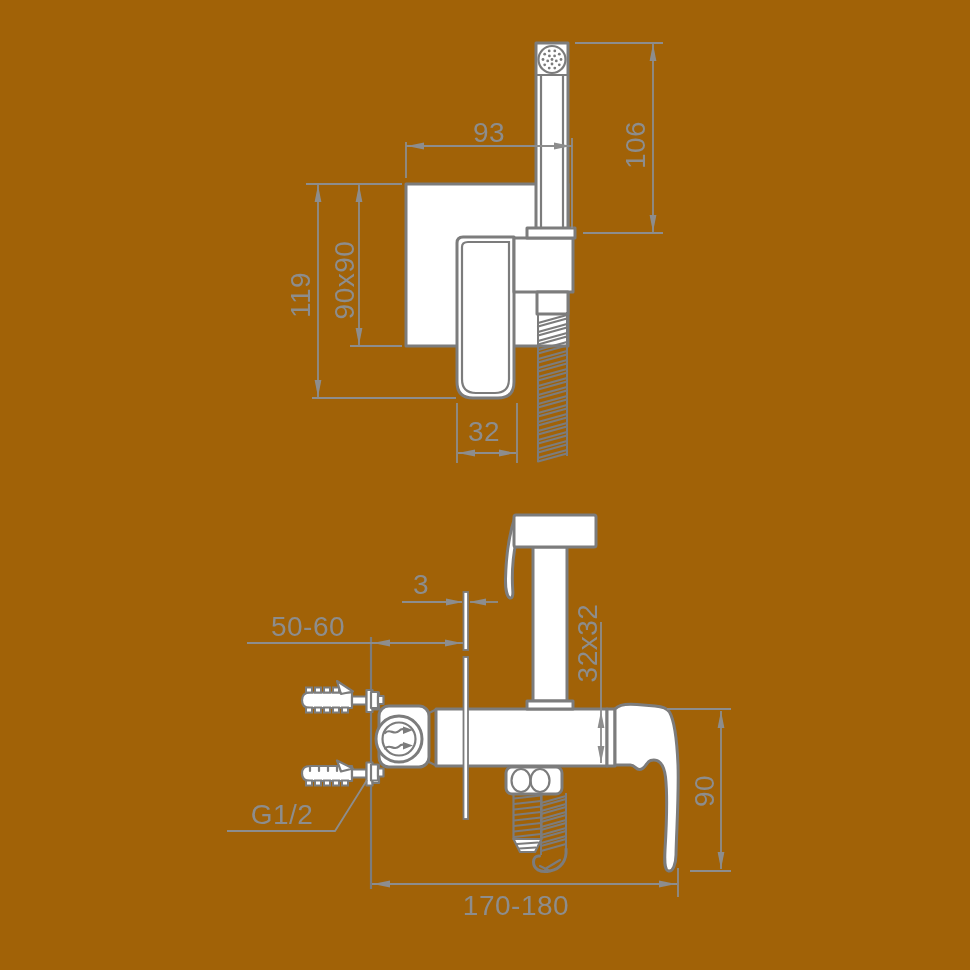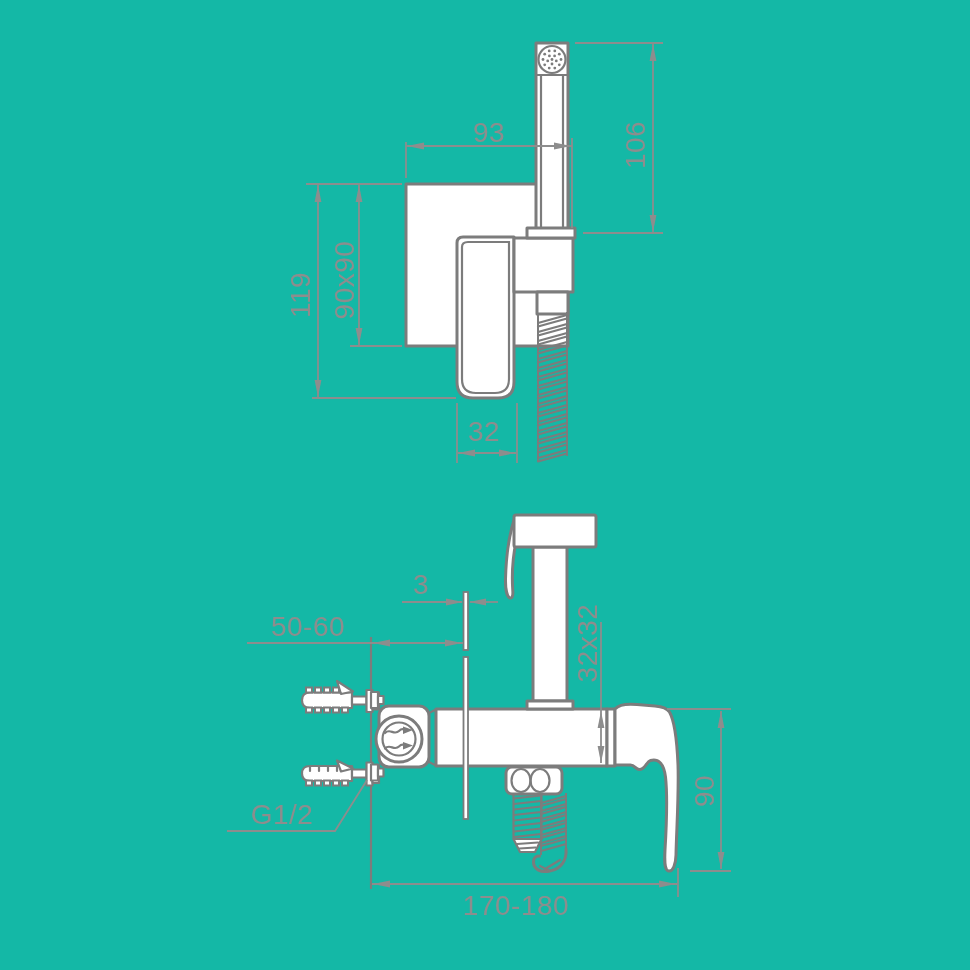--- a/index.html
+++ b/index.html
@@ -1,16 +1,16 @@
 <!DOCTYPE html>
 <html><head>
 <meta charset="utf-8">
 <style>
   html,body{margin:0;padding:0;background:#ffffff;}
-  .canvas{position:relative;width:970px;height:970px;background:#14b8a6;overflow:hidden;}
+  .canvas{position:relative;width:970px;height:970px;background:#a16207;overflow:hidden;}
   svg{position:absolute;left:0;top:0;}
   .o{stroke:#7c7c7c;fill:none;stroke-width:3;stroke-linejoin:round;stroke-linecap:round;}
   .ow{stroke:#7c7c7c;fill:#ffffff;stroke-width:3;stroke-linejoin:round;}
   .i{stroke:#7c7c7c;fill:none;stroke-width:2.2;stroke-linecap:round;}
   .t{stroke:#7c7c7c;fill:#ffffff;stroke-width:2.2;stroke-linejoin:round;}
   .d{stroke:#8d8d8d;fill:none;stroke-width:1.8;stroke-linecap:butt;}
   .ah{fill:#8d8d8d;stroke:none;}
   text.dim{font-family:"Liberation Sans",sans-serif;font-size:28px;fill:#8d8d8d;letter-spacing:0.5px;}
 </style>
 </head>

